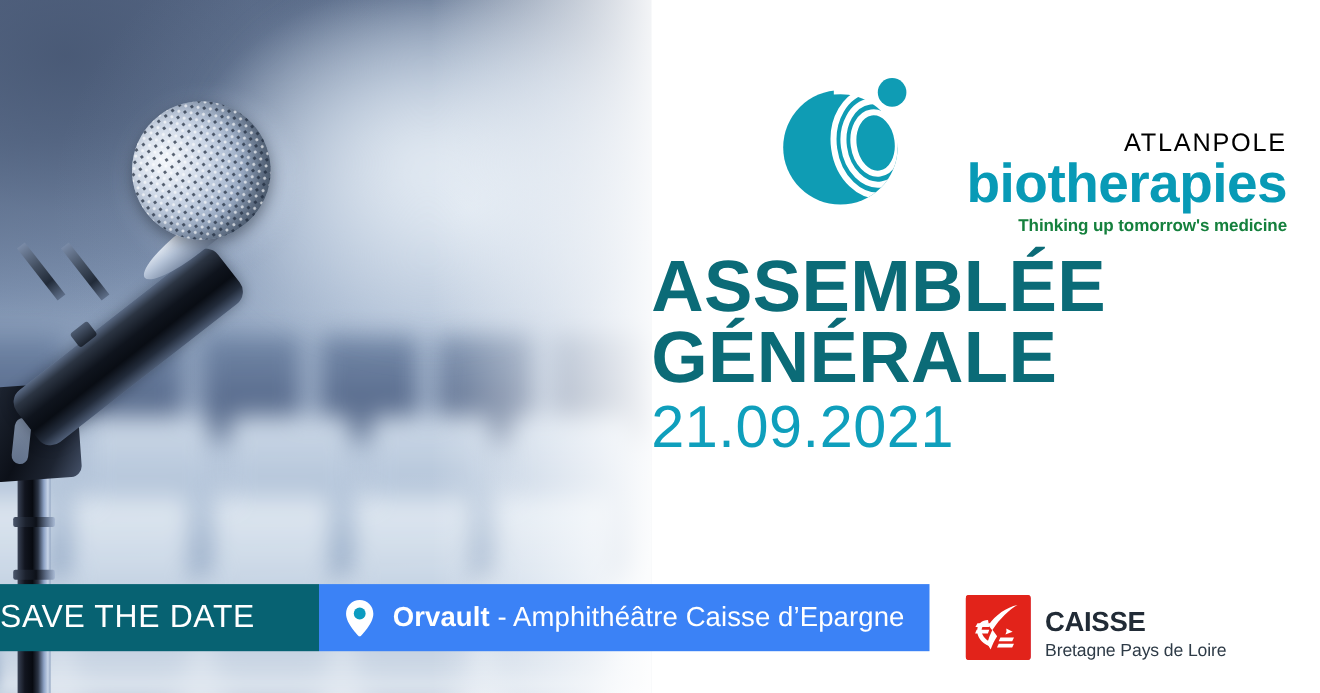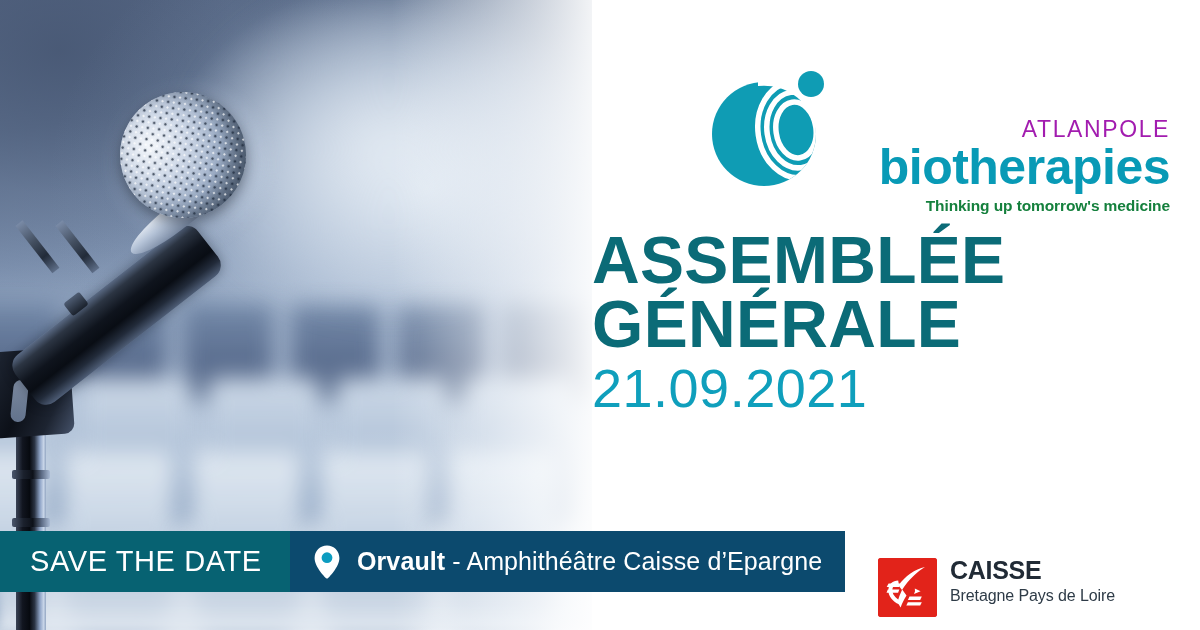--- a/index.html
+++ b/index.html
@@ -147,21 +147,21 @@
   }
 
   
   .atl-logo {
     position: absolute; left: 118px; top: 68px;
     width: 460px; height: 146px;
   }
   .atl-mark { position: absolute; left: 0; top: 0; width: 128px; height: 120px; }
   .atl-words { position: absolute; left: 128px; top: 50px; width: 332px; }
   .atl-top {
-    font-size: 23px; letter-spacing: 1.6px; color: #a21caf;
+    font-size: 23px; letter-spacing: 1.6px; color: #000000;
     text-align: right; line-height: 1; font-weight: 400;
   }
   .atl-main {
     font-size: 50px; font-weight: 700; color: #089ab6;
     text-align: right; line-height: 1.02; letter-spacing: -0.5px;
     margin-top: 1px;
   }
   .atl-tag {
     font-size: 15.5px; font-weight: 700; color: #15803d;
     text-align: right; line-height: 1; margin-top: 5px; letter-spacing: -0.1px;
@@ -182,40 +182,40 @@
 
   
   .bar-save {
     position: absolute; left: 0; top: 531px;
     width: 290px; height: 61px;
     background: #076272;
     display: flex; align-items: center;
   }
   .bar-save-text {
     color: #ffffff; font-size: 29px; font-weight: 400;
-    letter-spacing: 0.6px; padding-left: 30px;
+    letter-spacing: 0.6px; 
   }
   .bar-loc {
     position: absolute; left: 290px; top: 531px;
     width: 555px; height: 61px;
-    background: #0c4a6e;
+    background: #3b82f6;
     display: flex; align-items: center;
   }
   .pin-icon { width: 26px; height: 34px; margin-left: 24px; flex: none; }
   .loc-text {
     color: #ffffff; font-size: 25px; font-weight: 400;
     margin-left: 17px; letter-spacing: 0.1px; white-space: nowrap;
   }
   .loc-city { font-weight: 700; }
 
   
   .ce-logo {
-    position: absolute; left: 878px; top: 558px;
+    position: absolute; left: 878px; top: 536px;
     width: 245px; height: 64px;
-    display: flex; align-items: flex-start;
+    display: flex; align-items: flex-end;
   }
   .ce-mark {
     width: 59px; height: 59px; flex: none;
     background: linear-gradient(135deg,#e2231a 0%, #c8102e 100%);
     border-radius: 3px;
     position: relative;
   }
   .ce-words { margin-left: 13px; padding-top: 1px; }
   .ce-name {
     color: #212b36; font-weight: 700; font-size: 25px;

